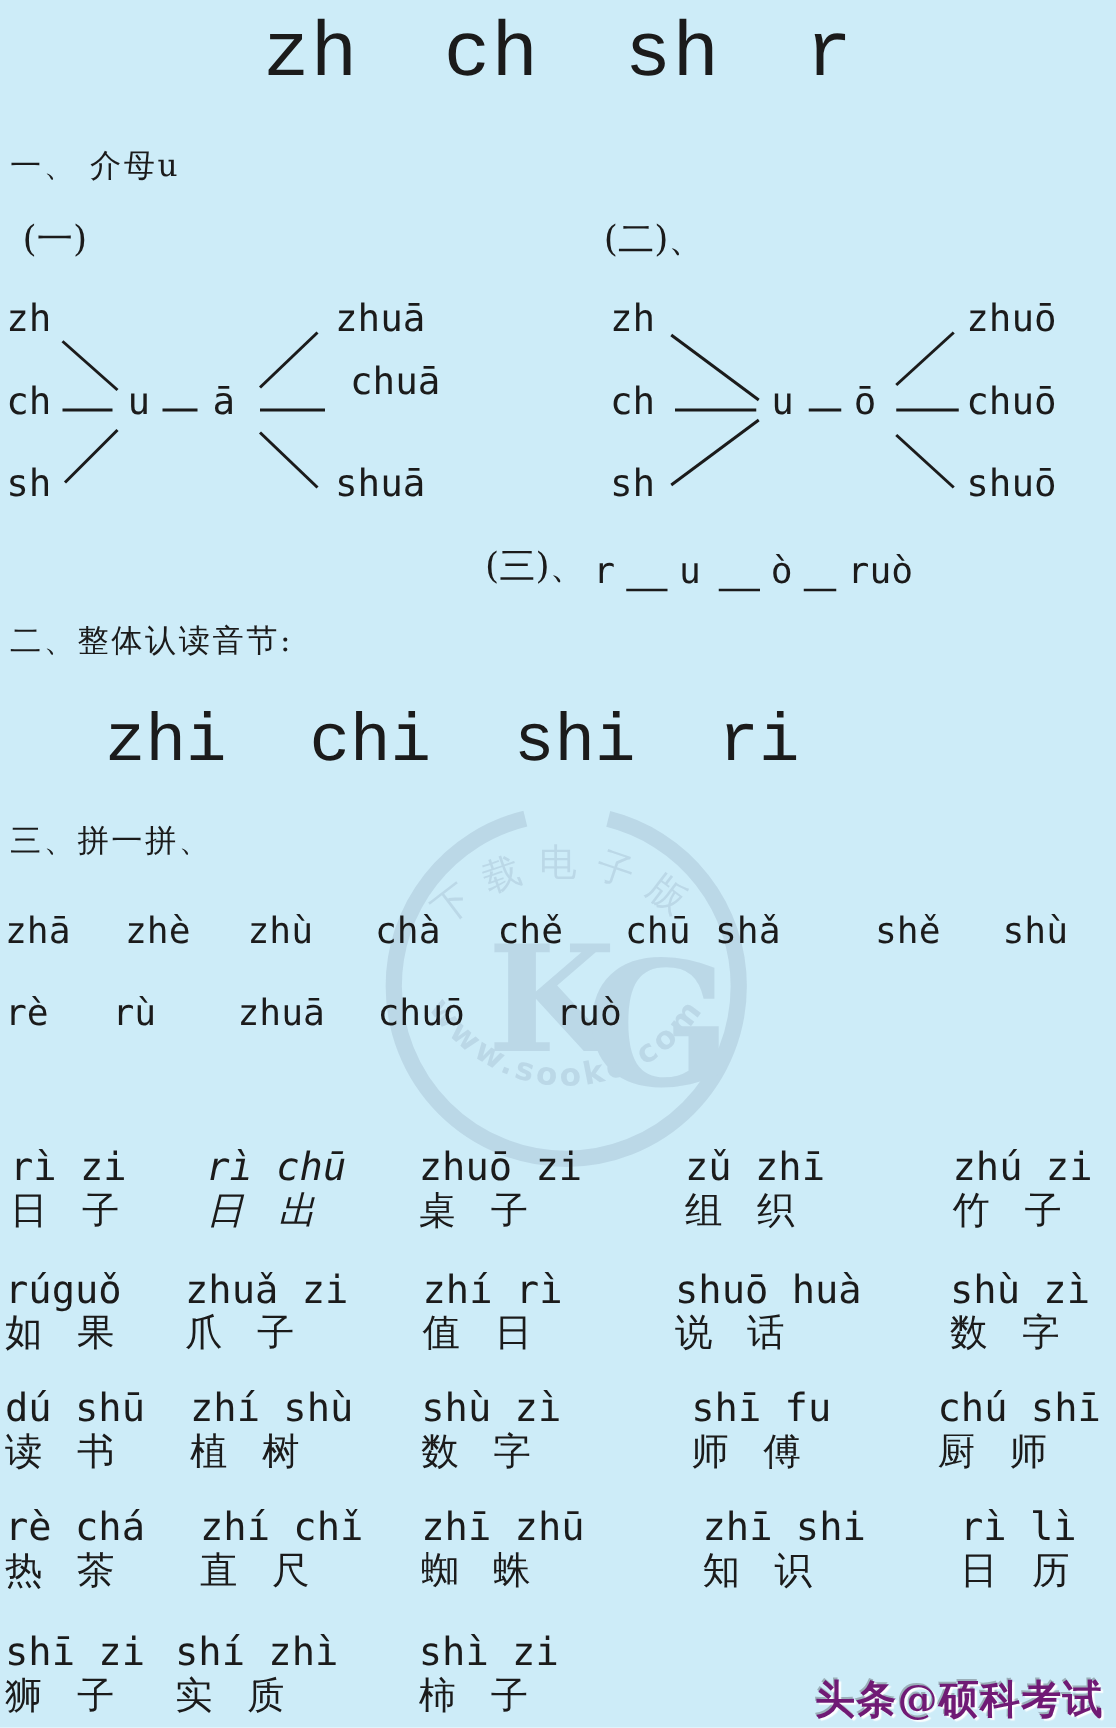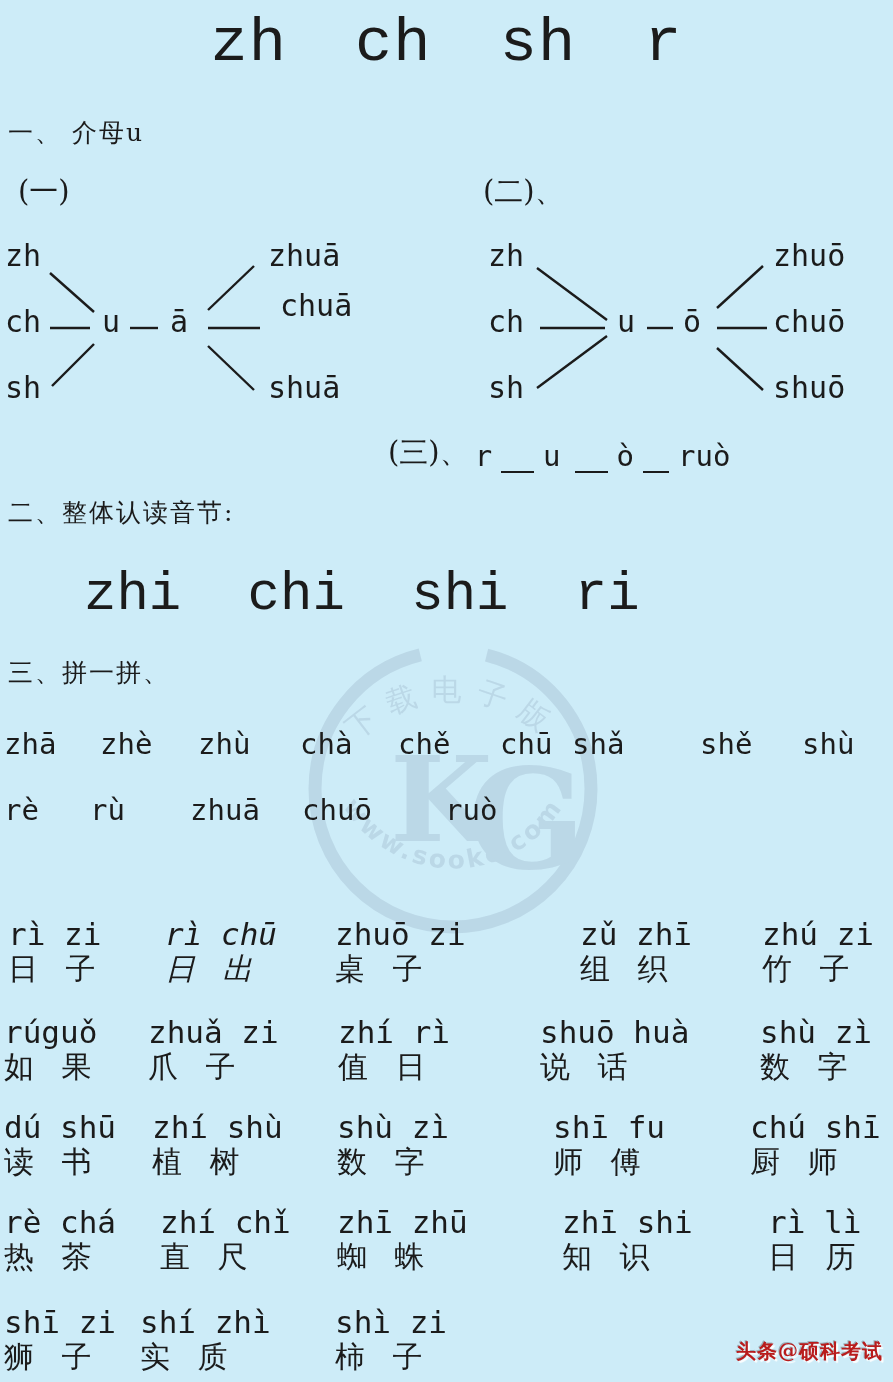--- a/index.html
+++ b/index.html
@@ -16,21 +16,21 @@
   .diagram svg{position:absolute;left:0;top:0;pointer-events:none;}
   .bigsyll{font-family:"Liberation Mono",monospace;font-size:54px;word-spacing:34px;}
   .syl{position:absolute;font-size:29px;}
   .d3row{display:flex;align-items:flex-end;font-size:29px;}
   .dashline{display:inline-block;width:33px;height:20px;border-bottom:2.5px solid #1b1b1b;margin:0 9px;}
   .dashline.short{width:26px;}
   .wcell{position:absolute;}
   .wcell .py{font-family:"DejaVu Sans Mono",monospace;font-size:31px;line-height:33px;white-space:pre;}
   .wcell .hz{font-size:30px;line-height:36px;letter-spacing:9px;white-space:pre;}
   .wm{opacity:0.75;}
-  .footerbadge{font-size:20px;font-weight:bold;color:#b91c1c;letter-spacing:1px;
+  .footerbadge{font-size:32px;font-weight:bold;color:#701a75;letter-spacing:1px;
                text-shadow:2px 2px 1px rgba(255,255,255,0.95), -1px -1px 0 rgba(80,85,90,0.4);}
 </style>
 </head>
 <body>
 
 <div id="page">
 
   <svg class="abs wm" style="left:290px;top:626px;" width="330" height="330" viewBox="0 0 330 330">
     <circle cx="163" cy="163" r="138" fill="none" stroke="#b6d2e2" stroke-width="13" stroke-dasharray="800 67" stroke-dashoffset="183"></circle>
     <text x="100" y="215" font-size="118" font-weight="bold" fill="#b6d2e2" font-family="DejaVu Serif, serif">K</text>
@@ -139,21 +139,21 @@
         <div class="hz">日 子</div>
       </div>
     <div class="wcell" style="left:165px;font-style:italic;">
         <div class="py">rì chū</div>
         <div class="hz">日 出</div>
       </div>
     <div class="wcell" style="left:335px;">
         <div class="py">zhuō zi</div>
         <div class="hz">桌 子</div>
       </div>
-    <div class="wcell" style="left:580px;">
+    <div class="wcell" style="left:548px;">
         <div class="py">zǔ zhī</div>
         <div class="hz">组 织</div>
       </div>
     <div class="wcell" style="left:762px;">
         <div class="py">zhú zi</div>
         <div class="hz">竹 子</div>
       </div>
   </div>
 
   <div class="abs" style="top:1016px;left:0;width:100%;height:78px;">

